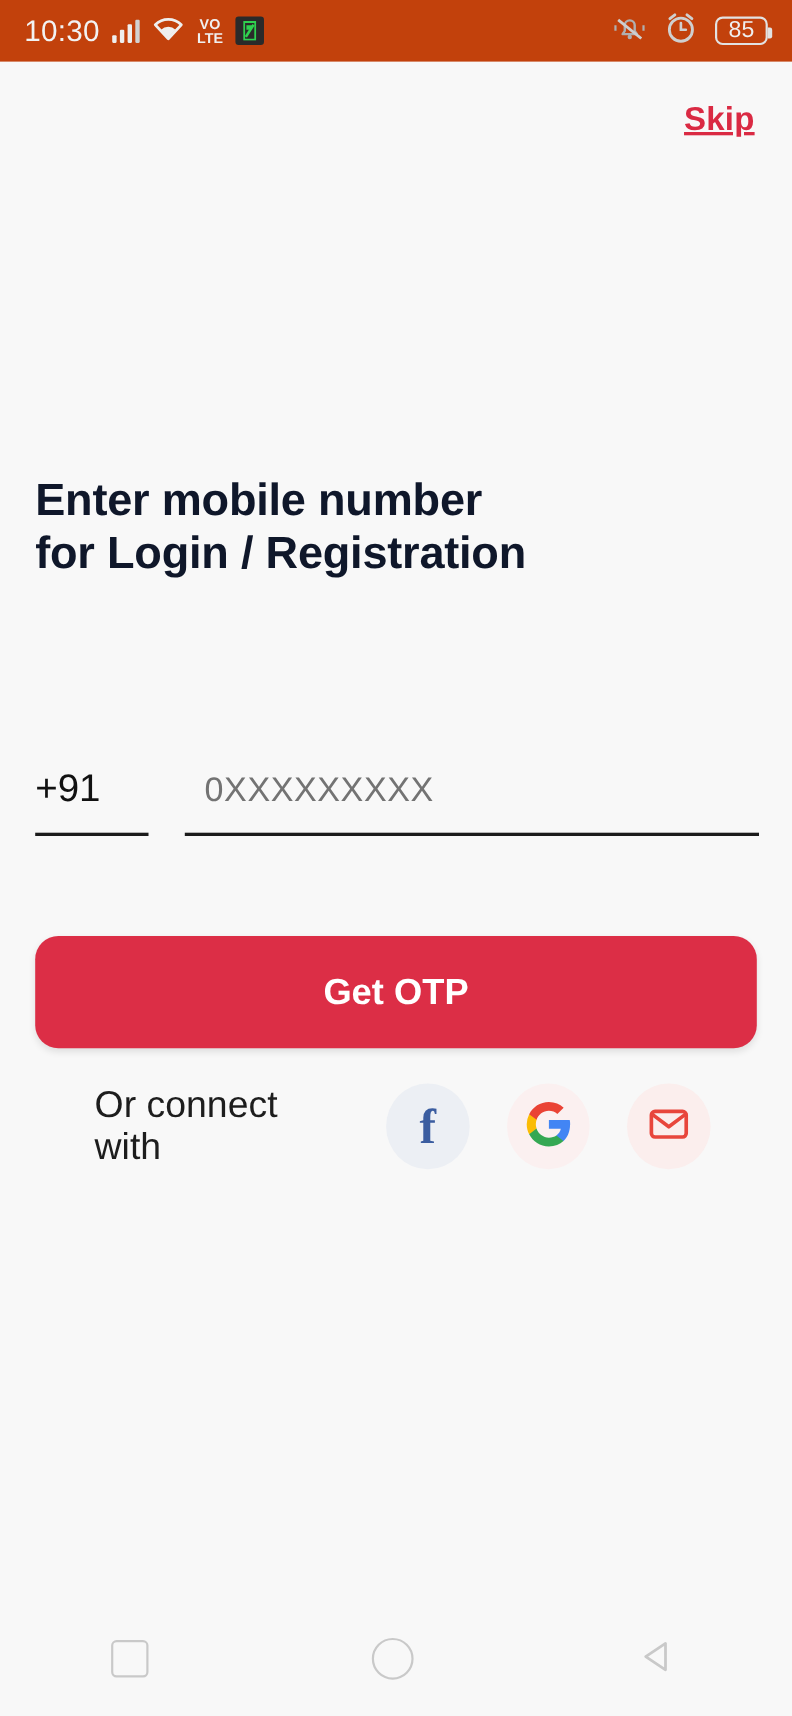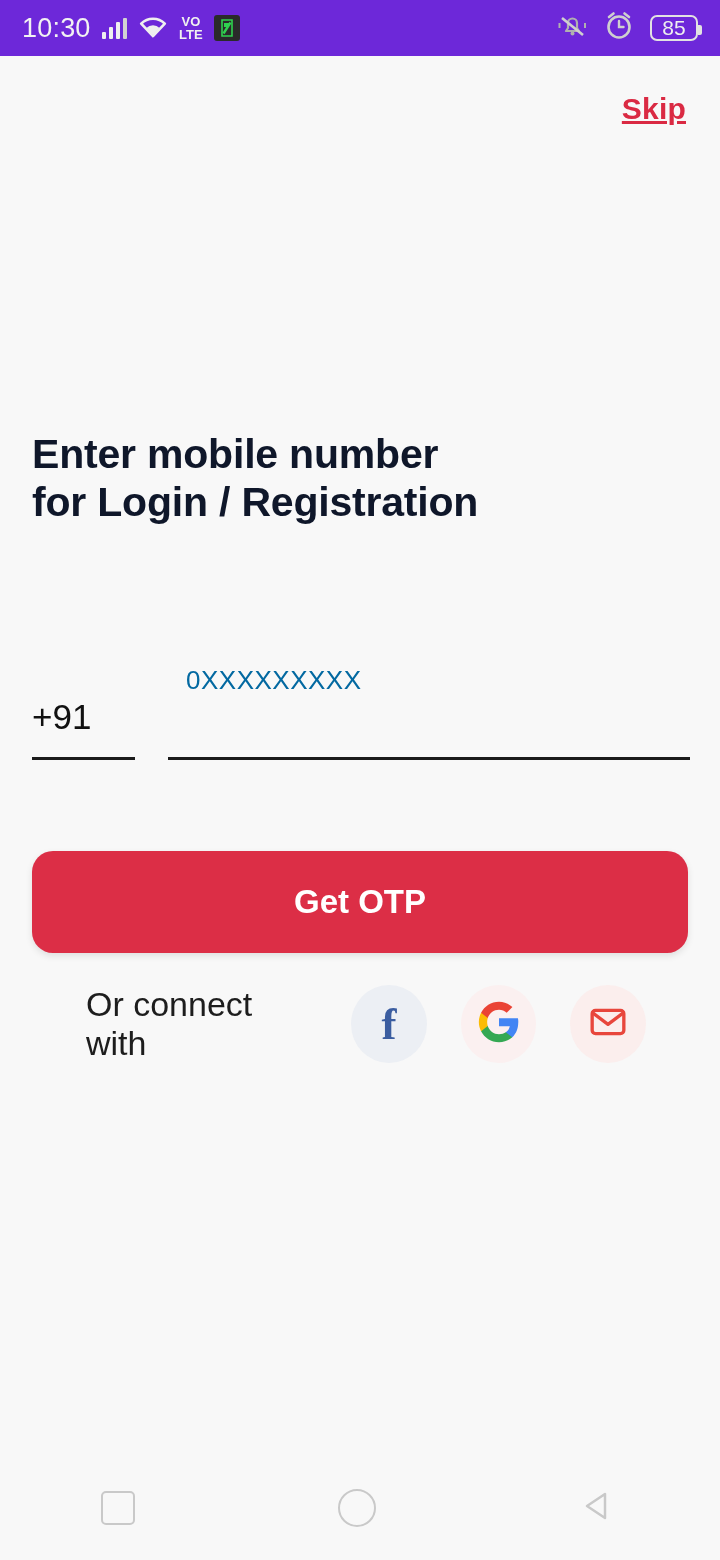--- a/index.html
+++ b/index.html
@@ -7,21 +7,21 @@
     width:720px; height:1560px;
     background:#f8f8f8;
     font-family:"Liberation Sans", sans-serif;
     overflow:hidden;
   }
   .phone { position:relative; width:720px; height:1560px; background:#f8f8f8; }
 
   
   .statusbar{
     position:absolute; top:0; left:0; width:720px; height:56px;
-    background:#6d28d9; display:flex; align-items:center;
+    background:#c2410c; display:flex; align-items:center;
     padding:0 22px; justify-content:space-between;
   }
   .sb-left{ display:flex; align-items:center; gap:11px; }
   .sb-right{ display:flex; align-items:center; gap:16px; }
   .sb-time{ color:#f2f2f2; font-size:27px; letter-spacing:.2px; }
   .sig{ display:flex; align-items:flex-end; gap:2.5px; height:21px; }
   .sig i{ display:block; width:4.5px; background:#efefef; border-radius:1px; }
   .sig i:nth-child(1){ height:7px; }
   .sig i:nth-child(2){ height:12px; }
   .sig i:nth-child(3){ height:17px; }
@@ -60,22 +60,22 @@
     font-size:30px; color:#202020;
   }
   .cc{
     position:absolute; top:697px; left:32px; width:103px;
     font-size:35px; font-weight:normal; color:#111;
   }
   .cc-underline{
     position:absolute; top:757px; left:32px; width:103px; height:3px; background:#1b1b1b;
   }
   .phone-input{
-    position:absolute; top:665px; left:186px;
-    font-size:26px; color:#0369a1; letter-spacing:.5px;
+    position:absolute; top:700px; left:186px;
+    font-size:31px; color:#737373; letter-spacing:.5px;
   }
   .phone-underline{
     position:absolute; top:757px; left:168px; width:522px; height:3px; background:#1b1b1b;
   }
 
   
   .cta{
     position:absolute; top:851px; left:32px; width:656px; height:102px;
     background:#dc2e46; border-radius:21px; border:none;
     color:#fff; font-size:33px; font-weight:bold;

